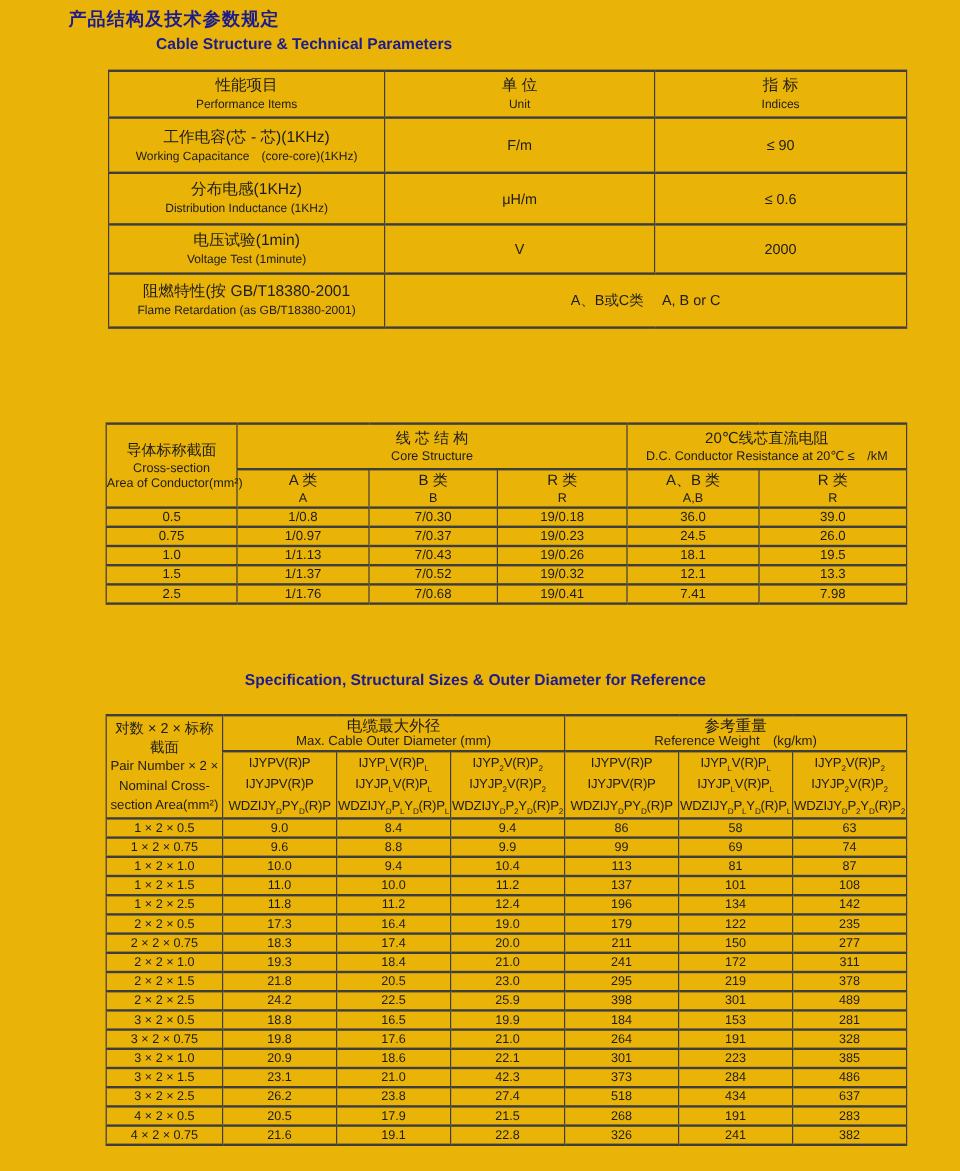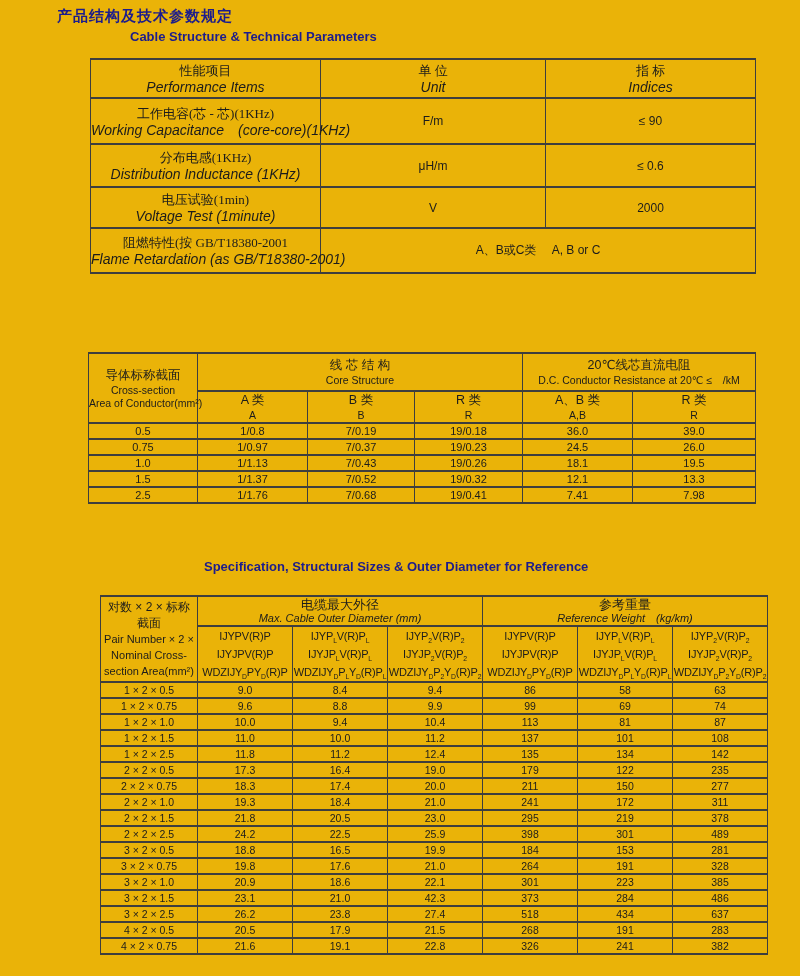--- a/index.html
+++ b/index.html
@@ -18,41 +18,41 @@
   th,td{
     border:1px solid #3e3e3e;border-top-width:2px;border-bottom-width:2px;
     padding:0;margin:0;text-align:center;vertical-align:middle;
     font-weight:normal;color:#1c1c1c;overflow:visible;
   }
   .cn{font-size:12.5px;line-height:17px;white-space:nowrap;}
   .en{font-size:11px;line-height:14px;white-space:nowrap;}
 
   
   #t1{left:90px;top:58px;width:665px;}
-  #t1 .cn{font-size:13px;line-height:18px;font-family:Liberation Serif, serif;}
-  #t1 .en{font-size:14px;line-height:15px;font-style:italic;}
+  #t1 .cn{font-size:13px;line-height:18px;}
+  #t1 .en{font-size:10px;line-height:15px;}
   #t1 td.val{font-size:12px;}
   .h39{height:39px}.h46{height:46px}.h43{height:43px}.h41{height:41px}.h45{height:45px}
 
   
   #t2{left:88px;top:352px;width:667px;}
   #t2 thead tr.grp{height:38px;}
   #t2 thead tr.sub{height:30px;}
   #t2 tbody tr{height:16px;}
   #t2 tbody td{font-size:11px;}
   #t2 .en{font-size:10.5px;line-height:13px;}
 
   
-  #t3{left:100px;top:595px;width:667px;}
+  #t3{left:88px;top:595px;width:667px;}
   #t3 thead tr.grp{height:30px;}
   #t3 thead tr.types{height:56px;}
   #t3 tbody tr{height:16px;}
   #t3 tbody td{font-size:10.5px;}
   #t3 .grp .cn{font-size:13px;line-height:15px;}
-  #t3 .grp .en{font-size:11px;line-height:13px;font-style:italic;}
+  #t3 .grp .en{font-size:11px;line-height:13px;}
   #t3 .c1l{font-size:11px;line-height:16px;white-space:nowrap;}
   #t3 .c1l.zh{font-size:12px;}
   #t3 .type{font-size:11px;line-height:18px;white-space:nowrap;letter-spacing:-0.2px;}
   sub{font-size:0.62em;line-height:0;}
 </style>
 </head>
 <body>
 
 <div class="page">
 
@@ -162,21 +162,21 @@
           <div class="cn">R 类</div>
           <div class="en">R</div>
         </th>
       </tr>
     </thead>
     <tbody>
 
         <tr>
           <td>0.5</td>
           <td>1/0.8</td>
-          <td>7/0.19</td>
+          <td>7/0.30</td>
           <td>19/0.18</td>
           <td>36.0</td>
           <td>39.0</td>
         </tr>
 
         <tr>
           <td>0.75</td>
           <td>1/0.97</td>
           <td>7/0.37</td>
           <td>19/0.23</td>
@@ -316,21 +316,21 @@
           <td>137</td>
           <td>101</td>
           <td>108</td>
         </tr>
 
         <tr>
           <td>1 × 2 × 2.5</td>
           <td>11.8</td>
           <td>11.2</td>
           <td>12.4</td>
-          <td>135</td>
+          <td>196</td>
           <td>134</td>
           <td>142</td>
         </tr>
 
         <tr>
           <td>2 × 2 × 0.5</td>
           <td>17.3</td>
           <td>16.4</td>
           <td>19.0</td>
           <td>179</td>

